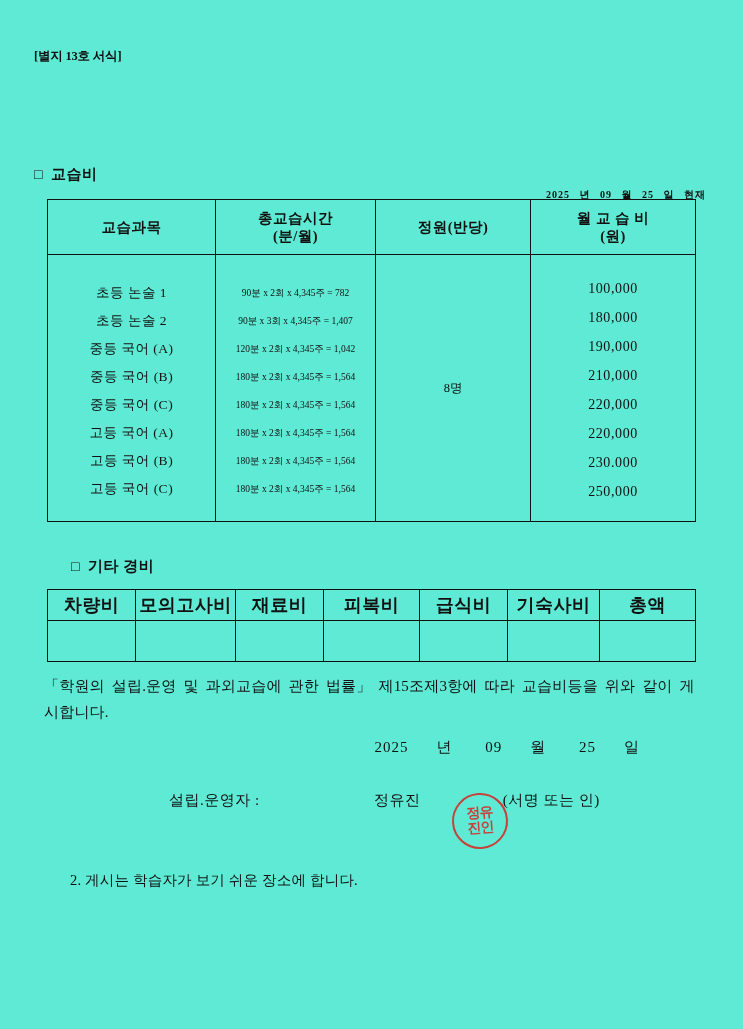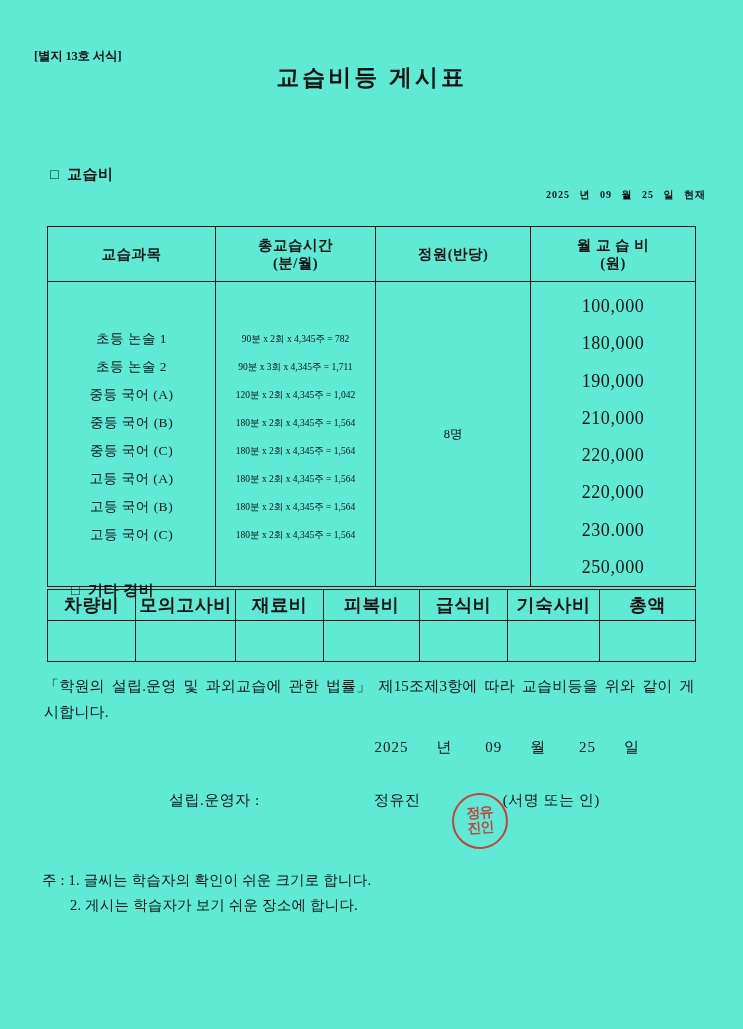--- a/index.html
+++ b/index.html
@@ -61,22 +61,22 @@
     position: absolute;
     font-size: 15px;
     font-weight: bold;
     letter-spacing: 0.5px;
   }
   .section-label .box-mark {
     font-weight: normal;
     font-size: 14px;
     margin-right: 8px;
   }
-  #sec-fee { left: 16px; top: 165px; }
-  #sec-etc { left: 0; top: 581px; padding-left: 37px; }
+  #sec-fee { left: 0; top: 165px; }
+  #sec-etc { left: 0; top: 557px; padding-left: 37px; }
 
   .date-line {
     position: absolute;
     right: 0;
     top: 188px;
     font-size: 10px;
     font-weight: bold;
     letter-spacing: 1px;
   }
   .date-line span { margin: 0 3px; }
@@ -88,21 +88,21 @@
   table.grid th, table.grid td {
     border: 1px solid #111;
     text-align: center;
     vertical-align: middle;
   }
 
   
   #fee-table {
     position: absolute;
     left: 13px;
-    top: 226px;
+    top: 199px;
     width: 648px;
   }
   #fee-table th {
     height: 52px;
     font-size: 14.5px;
     font-weight: bold;
     line-height: 1.25;
     letter-spacing: 0.5px;
   }
   #fee-table td {
@@ -120,21 +120,21 @@
     line-height: 2.07;
     letter-spacing: 0.5px;
     padding-top: 6px;
   }
   .cell-list.hours {
     font-size: 9.5px;
     line-height: 2.95;
     letter-spacing: 0;
   }
   .cell-list.price {
-    font-size: 18px;
+    font-size: 14px;
     line-height: 2.07;
     letter-spacing: 0.6px;
   }
   .cap-cell {
     font-size: 12.5px;
   }
 
   
   #etc-table {
     position: absolute;
@@ -215,21 +215,20 @@
   .notes .note-2 { padding-left: 28px; }
 </style>
 </head>
 <body>
 
 <div class="page">
   <div class="page-inner">
 
     <div class="form-code">[별지 13호 서식]</div>
 
-    <div class="doc-title">교습비등 게시표</div>
 
 
     <div class="section-label" id="sec-fee">
       <span class="box-mark">□</span><span>교습비</span>
     </div>
 
     <div class="date-line">
       <span>2025</span>
       <span>년</span>
       <span>09</span>
@@ -270,21 +269,21 @@
               <div>중등  국어 (B)</div>
               <div>중등  국어 (C)</div>
               <div>고등  국어 (A)</div>
               <div>고등  국어 (B)</div>
               <div>고등  국어 (C)</div>
             </div>
           </td>
           <td>
             <div class="cell-list hours">
               <div>90분 x 2회 x 4,345주 = 782</div>
-              <div>90분 x 3회 x 4,345주 = 1,711</div>
+              <div>90분 x 3회 x 4,345주 = 1,407</div>
               <div>120분 x 2회 x 4,345주 = 1,042</div>
               <div>180분 x 2회 x 4,345주 = 1,564</div>
               <div>180분 x 2회 x 4,345주 = 1,564</div>
               <div>180분 x 2회 x 4,345주 = 1,564</div>
               <div>180분 x 2회 x 4,345주 = 1,564</div>
               <div>180분 x 2회 x 4,345주 = 1,564</div>
             </div>
           </td>
           <td class="cap-cell">8명</td>
           <td>
@@ -354,18 +353,17 @@
       <span class="name">정유진</span>
       <span class="seal-note">(서명 또는 인)</span>
     </div>
 
     <div class="stamp">
       <span>정유</span>
       <span>진인</span>
     </div>
 
     <div class="notes">
-      <div class="note-1">주 : 1. 글씨는 학습자의 확인이 쉬운 크기로 합니다.</div>
       <div class="note-2">2. 게시는 학습자가 보기 쉬운 장소에 합니다.</div>
     </div>
 
   </div>
 </div>
 
 </body></html>

